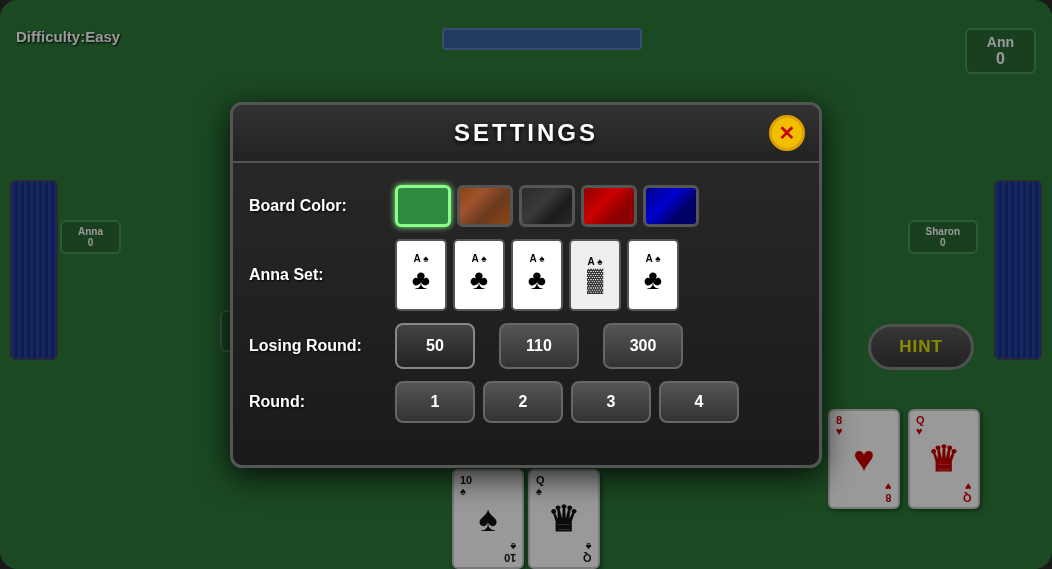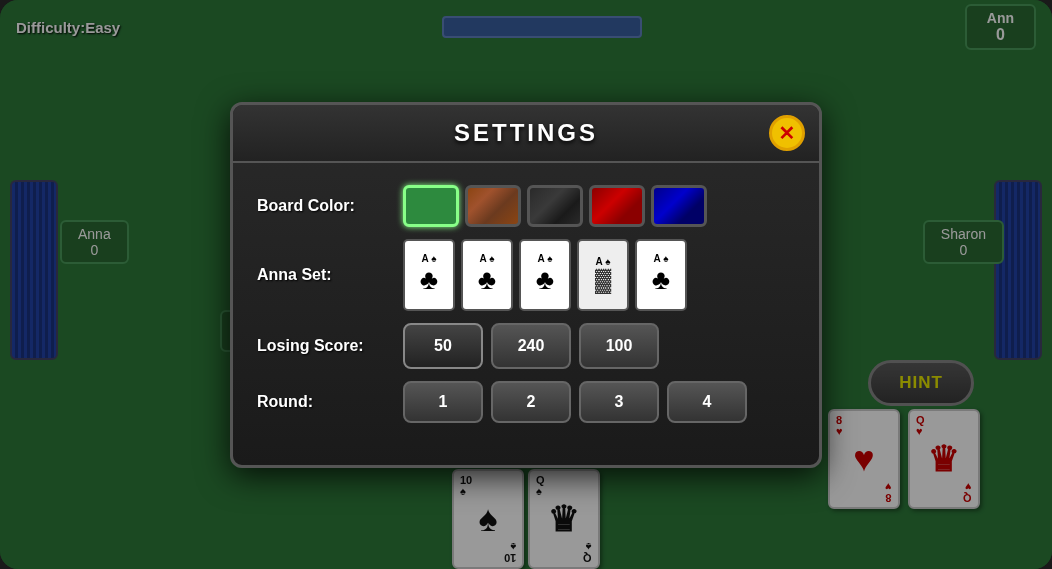--- a/index.html
+++ b/index.html
@@ -25,22 +25,23 @@
       position: absolute;
       inset: 0;
       background: #2d7a3a;
       display: flex;
       flex-direction: column;
     }
     
     .top-bar {
       display: flex;
       justify-content: space-between;
-      align-items: center;
+      align-items: flex-start;
       padding: 4px 16px;
+      margin-top: 24px;
     }
     .difficulty-label {
       color: #fff;
       font-weight: bold;
       font-size: 15px;
       text-shadow: 1px 1px 2px #000;
     }
     .card-deck-top {
       width: 200px;
       height: 22px;
@@ -62,33 +63,33 @@
     .score-box .score { font-size: 16px; }
 
     
     .side-left {
       position: absolute;
       left: 60px;
       top: 220px;
     }
     .side-right {
       position: absolute;
-      right: 48px;
+      right: 74px;
       top: 220px;
       padding-left: 21px;
     }
     .player-box {
       background: #2a6a32;
       border: 2px solid #4a9a5a;
       border-radius: 6px;
       padding: 4px 16px;
       text-align: center;
       color: #fff;
-      font-weight: normal;
-      font-size: 14px;
+      font-weight: bold;
+      font-size: 10px;
       margin-bottom: 6px;
     }
 
     
     .card-stack-left {
       position: absolute;
       left: 10px;
       top: 180px;
       width: 48px;
       height: 180px;
@@ -162,21 +163,21 @@
       right: 70px;
       bottom: 60px;
       display: flex;
       gap: 4px;
     }
 
     
     .hint-btn {
       position: absolute;
       right: 78px;
-      top: 360px;
+      top: 324px;
       background: linear-gradient(to bottom, #5a5a5a, #3a3a3a);
       border: 3px solid #888;
       border-radius: 30px;
       padding: 10px 28px;
       color: #e8e800;
       font-weight: bold;
       font-size: 17px;
       cursor: pointer;
       letter-spacing: 1px;
     }
@@ -229,21 +230,21 @@
       display: flex;
       align-items: center;
       justify-content: center;
       cursor: pointer;
       font-size: 20px;
       font-weight: bold;
       color: #cc0000;
       border: 3px solid #e0a000;
     }
     .modal-body {
-      padding: 10px 24px;
+      padding: 10px 16px;
     }
     .setting-row {
       display: flex;
       align-items: center;
       margin: 12px 0;
       gap: 16px;
     }
     .setting-label {
       color: #fff;
       font-weight: bold;
@@ -325,21 +326,21 @@
       align-items: center;
       justify-content: center;
       font-size: 11px;
       font-weight: bold;
     }
     .cs-suit { font-size: 28px; }
 
     
     .score-buttons {
       display: flex;
-      gap: 8px;
+      gap: 24px;
       justify-content: flex-end;
     }
     .score-btn {
       background: linear-gradient(to bottom, #555, #333);
       border: 2px solid #666;
       border-radius: 8px;
       padding: 12px 22px;
       color: #fff;
       font-weight: bold;
       font-size: 16px;
@@ -492,25 +493,25 @@
                 <div style="font-size:22px;color:#333">▓</div>
               </div>
               <div class="card-set-option">
                 <div style="font-size:10px;font-weight:bold">A ♠</div>
                 <div class="cs-suit">♣</div>
               </div>
             </div>
           </div>
 
           <div class="setting-row">
-            <span class="setting-label">Losing Score:</span>
+            <span class="setting-label">Losing Round:</span>
             <div class="score-buttons">
               <div class="score-btn selected">50</div>
-              <div class="score-btn">240</div>
-              <div class="score-btn">100</div>
+              <div class="score-btn">110</div>
+              <div class="score-btn">300</div>
             </div>
           </div>
 
           <div class="setting-row">
             <span class="setting-label">Round:</span>
             <div class="round-buttons">
               <div class="round-btn">1</div>
               <div class="round-btn">2</div>
               <div class="round-btn">3</div>
               <div class="round-btn">4</div>

